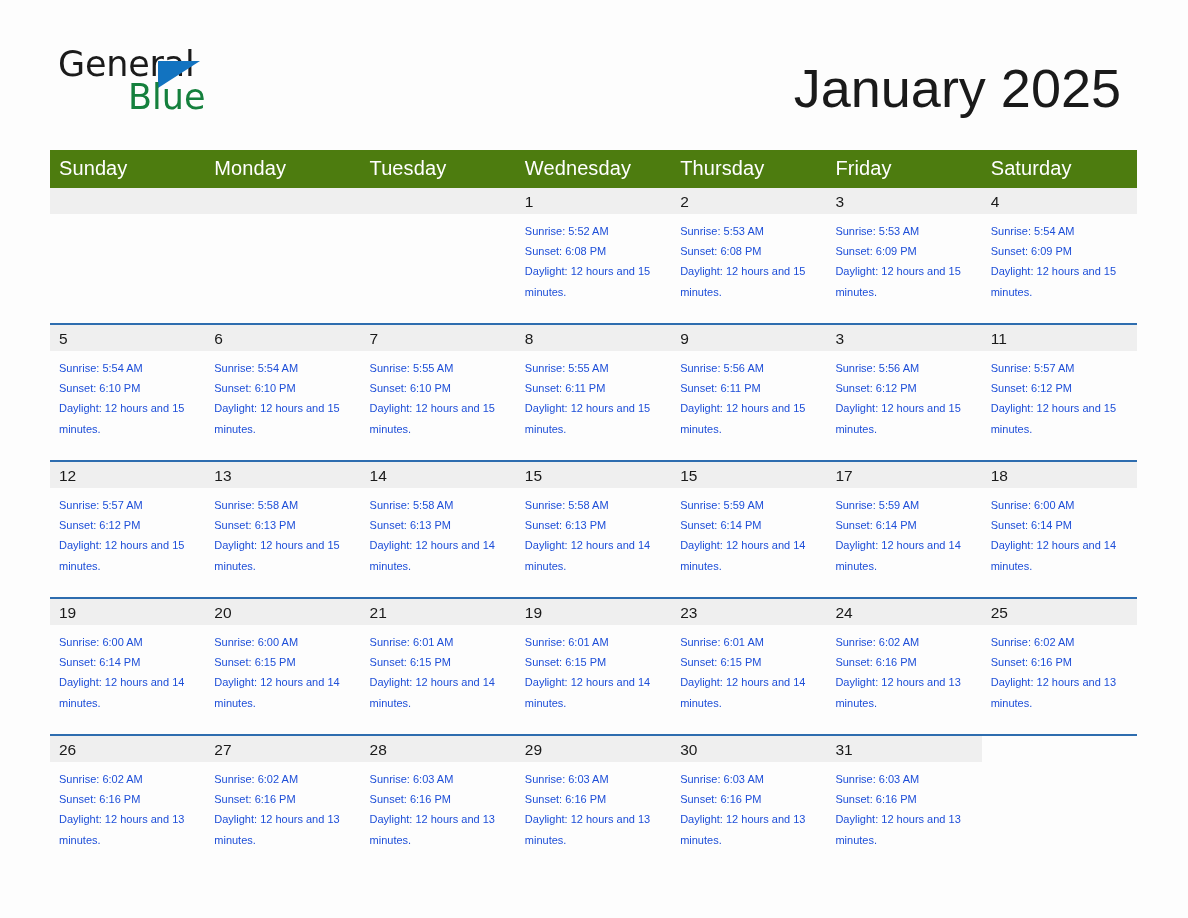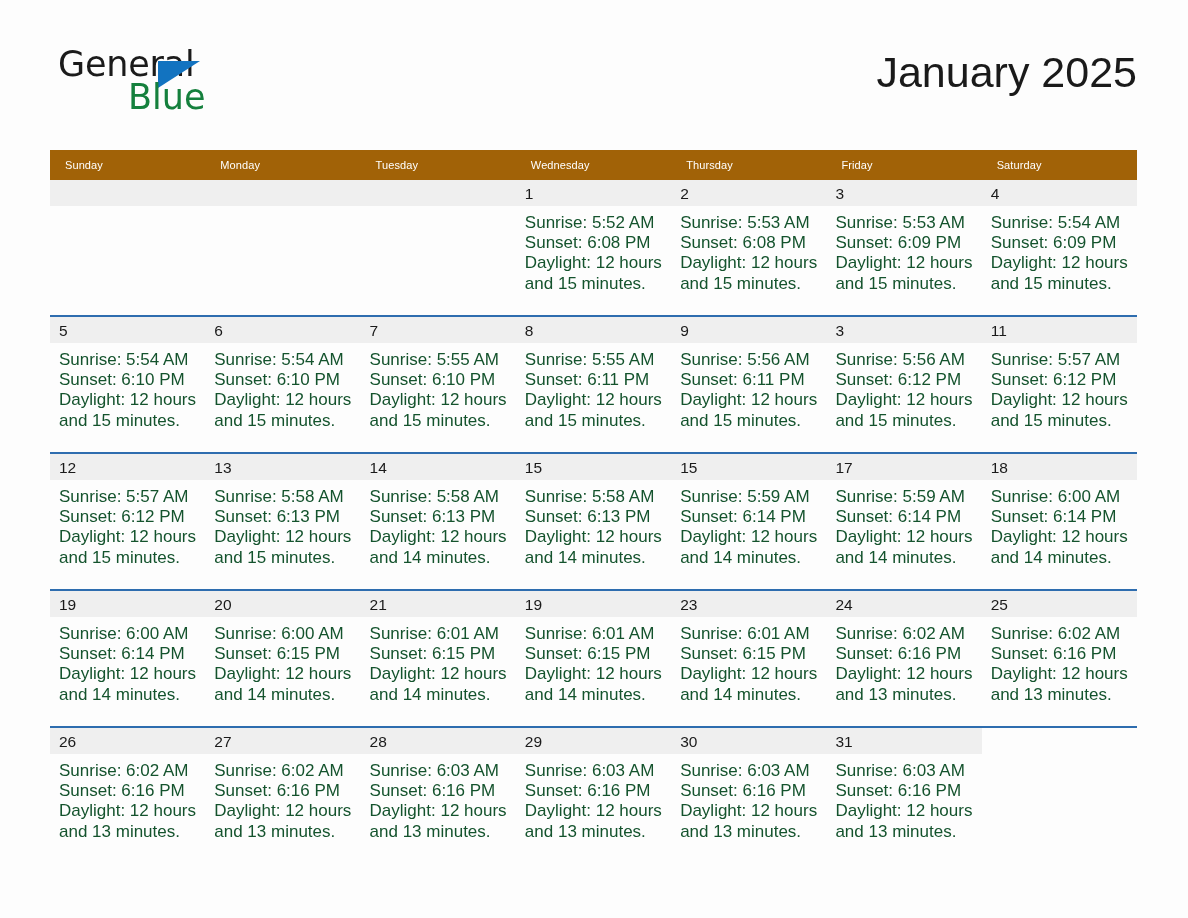--- a/index.html
+++ b/index.html
@@ -69,25 +69,25 @@
     font-family: "DejaVu Sans", sans-serif;
     font-weight: 400;
   }
 
   .titles {
     text-align: right;
     flex: 1 1 auto;
     padding-top: 2px;
   }
   .month-title {
-    font-size: 43px;
+    font-size: 54px;
     line-height: 52px;
     font-weight: 400;
     color: #1a1a1a;
-    margin: 0;
+    margin: 16px;
     letter-spacing: 0px;
   }
   .location {
     font-size: 23px;
     line-height: 30px;
     font-weight: 400;
     color: #1a1a1a;
     margin: 11px 0 0 0;
   }
 
@@ -96,26 +96,26 @@
     padding: 0 51px 0 50px;
   }
   table.cal {
     width: 1087px;
     border-collapse: collapse;
     table-layout: fixed;
   }
   table.cal col { width: 155.28px; }
 
   thead th {
-    background: #a16207;
+    background: #4d7c0f;
     color: #ffffff;
-    font-size: 11px;
+    font-size: 20px;
     font-weight: 400;
     text-align: left;
-    padding: 7px 0 8px 15px;
+    padding: 7px 0 8px 9px;
     height: 30px;
     vertical-align: middle;
     letter-spacing: 0.1px;
   }
 
   tbody td {
     vertical-align: top;
     padding: 0;
     border-top: 2px solid #2e6daf;
     height: 135px;
@@ -132,23 +132,23 @@
   .daynum-band {
     background: #efefef;
     height: 26px;
     padding: 3px 0 0 9px;
     font-size: 15.5px;
     line-height: 22px;
     color: #1a1a1a;
   }
   .info {
     padding: 7px 8px 0 9px;
-    font-size: 17px;
+    font-size: 11px;
     line-height: 20.2px;
-    color: #14532d;
+    color: #1d4ed8;
   }
   .info div { white-space: nowrap; }
   .info .daylight { white-space: normal; }
 </style>
 </head>
 <body>
 
 <div class="page">
 
   <div class="top">

